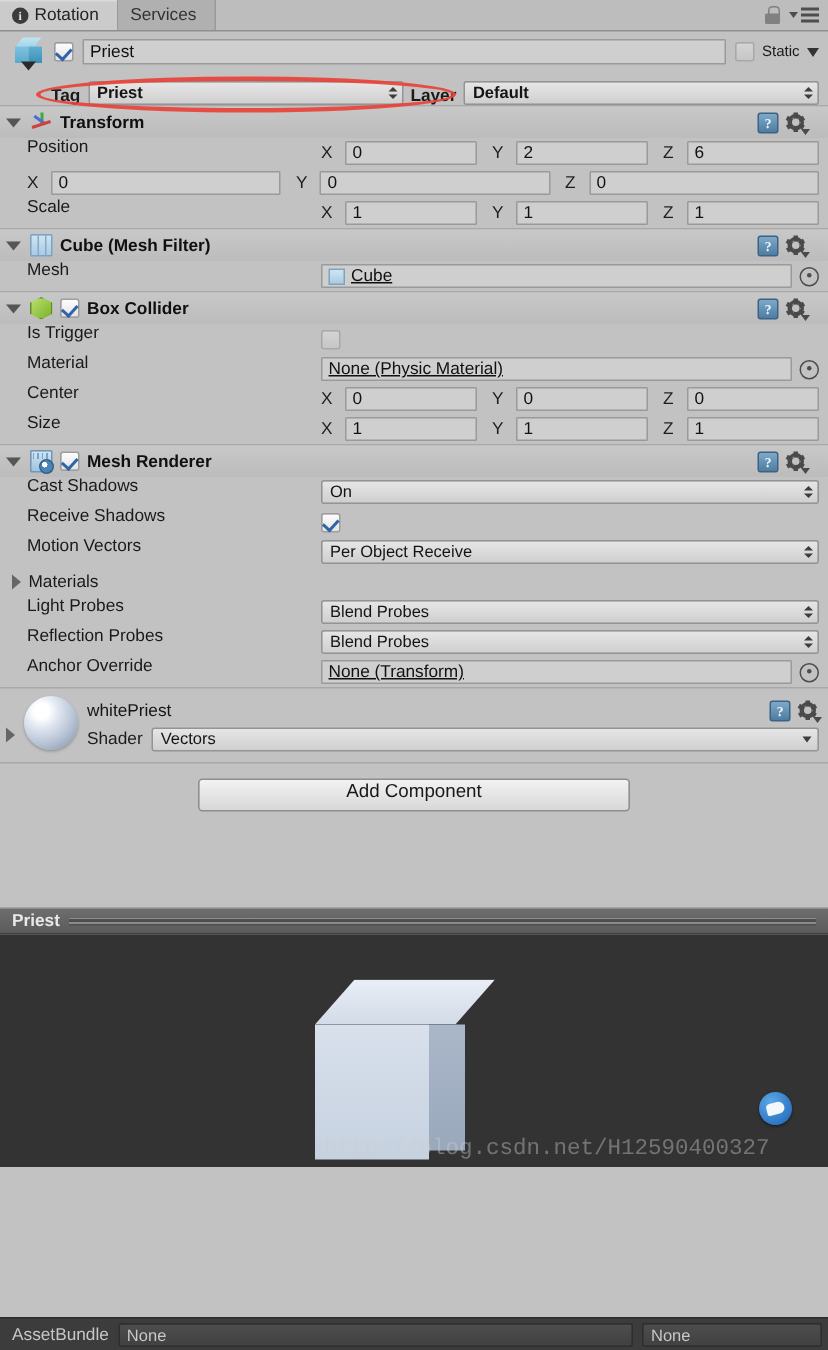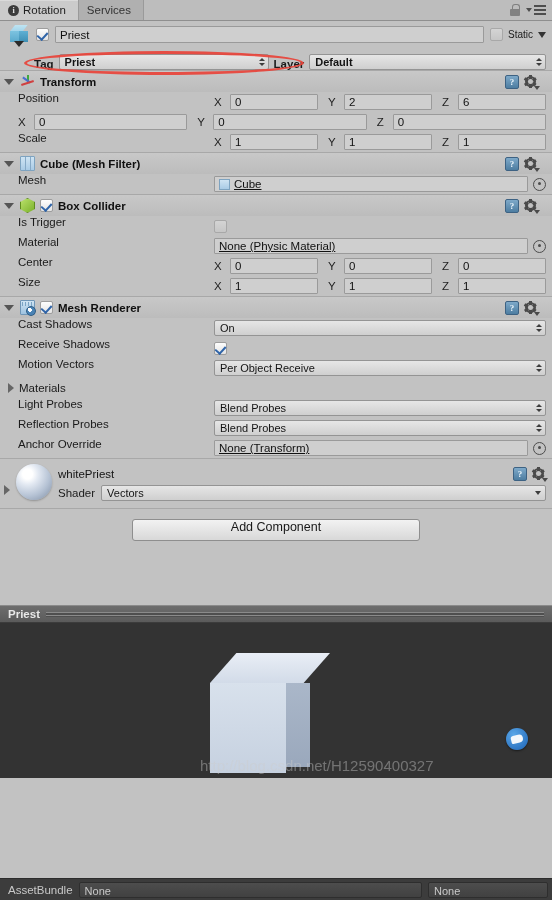--- a/index.html
+++ b/index.html
@@ -332,22 +332,22 @@
   }
   .pv-cube .l {
     position: absolute; left: 0; top: 30px; width: 76px; height: 90px;
     background: linear-gradient(#d8e1ec,#c6d1e0);
   }
   .pv-cube .r {
     position: absolute; left: 76px; top: 30px; width: 24px; height: 84px;
     background: linear-gradient(#aab7c9,#9aa8bc);
   }
   .watermark {
-    position: absolute; left: 200px; bottom: 4px;
-    font-family: Liberation Sans, sans-serif;
+    position: absolute; left: 216px; bottom: 4px;
+    font-family: Liberation Mono, monospace;
     font-size: 15px; color: rgba(205,205,205,.42); white-space: nowrap;
   }
   .csdn-badge {
     position: absolute; right: 24px; bottom: 28px;
     width: 22px; height: 22px; border-radius: 50%;
     background: radial-gradient(circle at 35% 30%, #5aa7e8, #1c63b5);
     box-shadow: 0 1px 2px rgba(0,0,0,.5);
   }
   .csdn-badge::after {
     content: ""; position: absolute; left: 5px; top: 7px;

